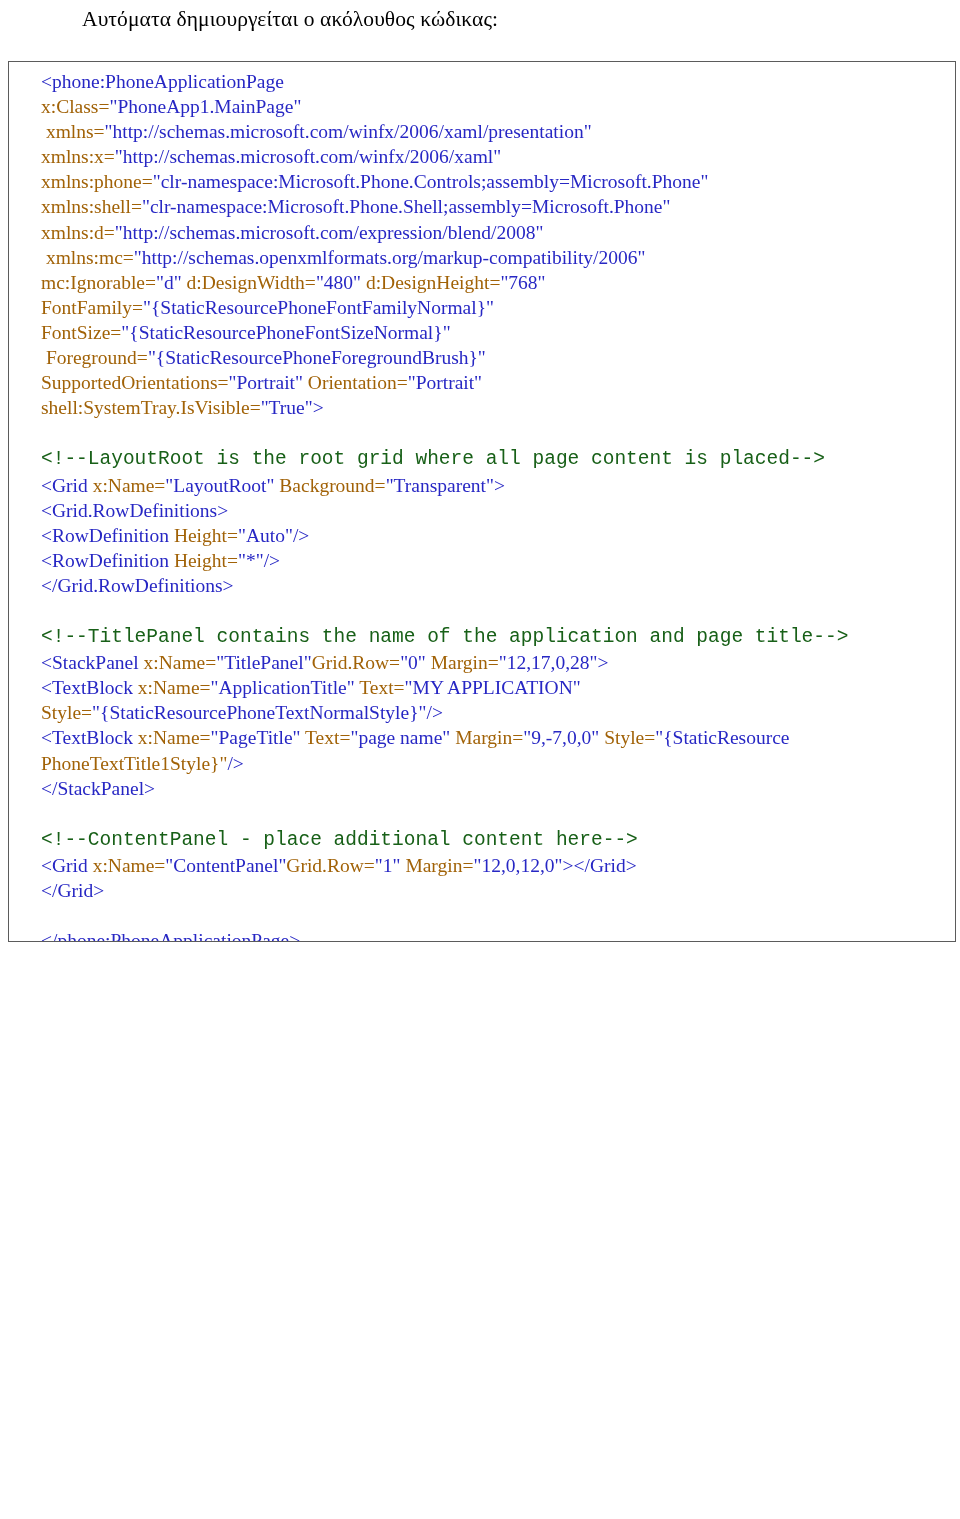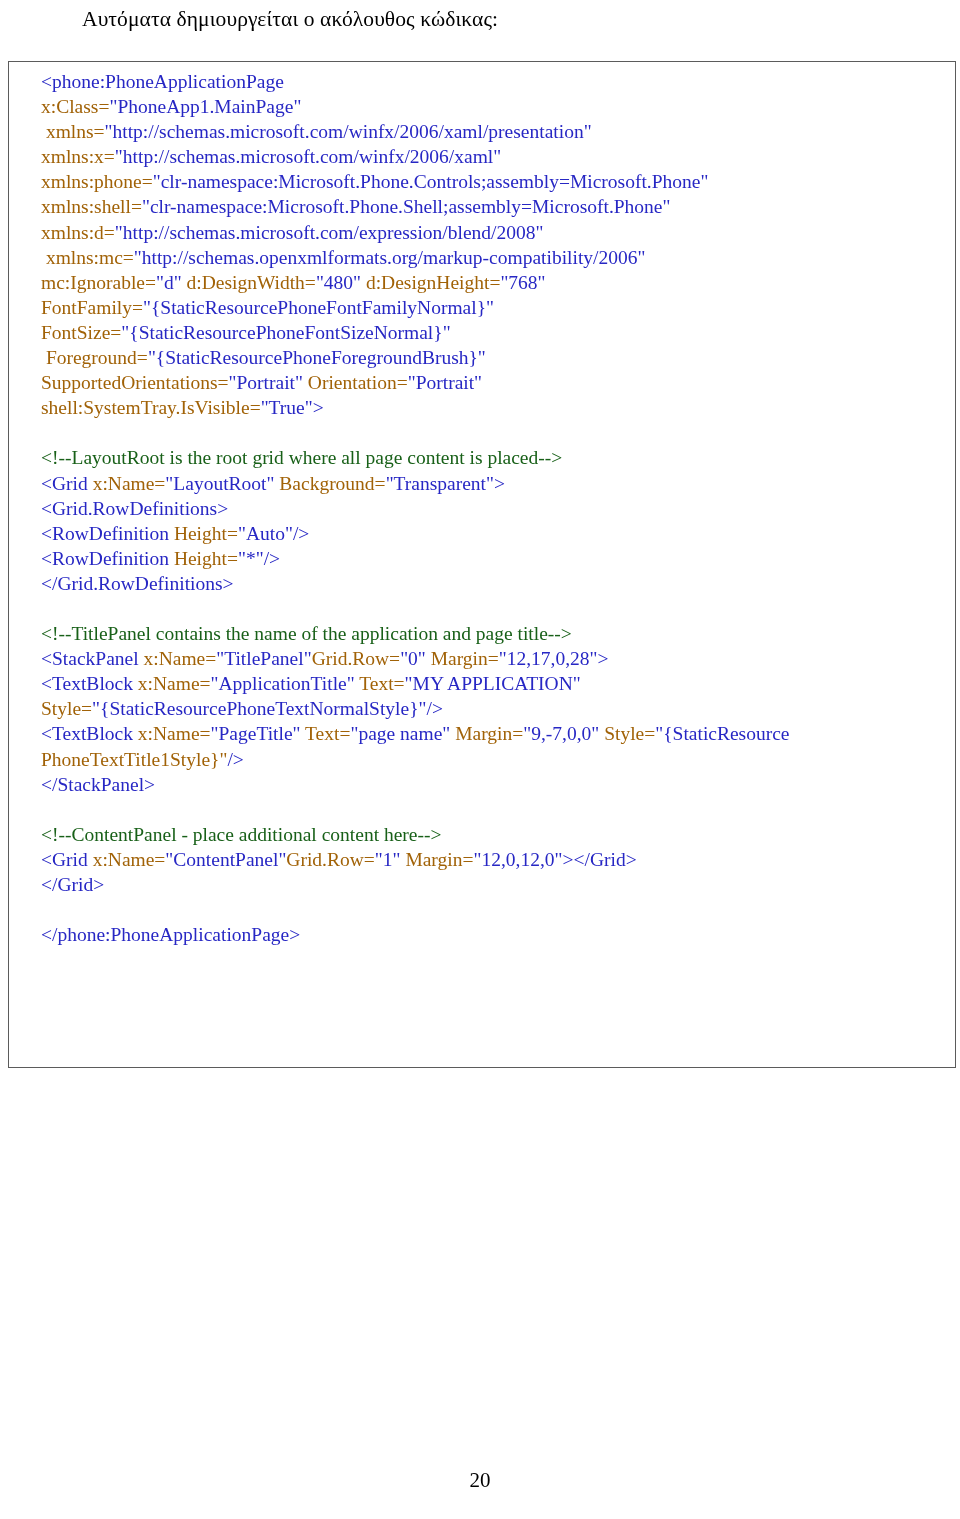--- a/index.html
+++ b/index.html
@@ -34,21 +34,21 @@
     letter-spacing: 0.1px;
     margin-left: 16px;
   }
 
   
   .code-box {
     position: absolute;
     left: 8px;
     top: 61px;
     width: 948px;
-    height: 1007px;
+    height: 881px;
     box-sizing: border-box;
     border: 1px solid #5b5b5b;
     background: #ffffff;
     overflow: hidden;
   }
 
   .code-area {
     position: absolute;
     left: 0;
     top: 0;
@@ -64,21 +64,21 @@
     display: block;
     min-height: 25.1px;
     white-space: pre-wrap;
   }
   .ln.blank { height: 25.1px; }
 
   
   .tag   { color: #2727c4; }
   .attr  { color: #a16207; }
   .val   { color: #2727c4; }
-  .cmt   { color: #186018; }
+  .cmt   { color: #186018; font-family: Liberation Mono, monospace; }
   .pnc   { color: #2727c4; }
 
   
 
   
   .page-number {
     position: absolute;
     left: 0;
     right: 0;
     top: 1468px;
@@ -92,15 +92,14 @@
 <body>
 
 <div id="page">
 
   <div class="page-heading">Αυτόματα δημιουργείται ο ακόλουθος κώδικας:</div>
 
   <div class="code-box">
     <div class="code-area"><div class="ln"><span class="tag">&lt;phone:PhoneApplicationPage</span></div><div class="ln"><span class="attr">x:Class=</span><span class="val">"PhoneApp1.MainPage"</span></div><div class="ln"> <span class="attr">xmlns=</span><span class="val">"http://schemas.microsoft.com/winfx/2006/xaml/presentation"</span></div><div class="ln"><span class="attr">xmlns:x=</span><span class="val">"http://schemas.microsoft.com/winfx/2006/xaml"</span></div><div class="ln"><span class="attr">xmlns:phone=</span><span class="val">"clr-namespace:Microsoft.Phone.Controls;assembly=Microsoft.Phone"</span></div><div class="ln"><span class="attr">xmlns:shell=</span><span class="val">"clr-namespace:Microsoft.Phone.Shell;assembly=Microsoft.Phone"</span></div><div class="ln"><span class="attr">xmlns:d=</span><span class="val">"http://schemas.microsoft.com/expression/blend/2008"</span></div><div class="ln"> <span class="attr">xmlns:mc=</span><span class="val">"http://schemas.openxmlformats.org/markup-compatibility/2006"</span></div><div class="ln"><span class="attr">mc:Ignorable=</span><span class="val">"d"</span><span class="pnc"> </span><span class="attr">d:DesignWidth=</span><span class="val">"480"</span><span class="pnc"> </span><span class="attr">d:DesignHeight=</span><span class="val">"768"</span></div><div class="ln"><span class="attr">FontFamily=</span><span class="val">"{StaticResourcePhoneFontFamilyNormal}"</span></div><div class="ln"><span class="attr">FontSize=</span><span class="val">"{StaticResourcePhoneFontSizeNormal}"</span></div><div class="ln"> <span class="attr">Foreground=</span><span class="val">"{StaticResourcePhoneForegroundBrush}"</span></div><div class="ln"><span class="attr">SupportedOrientations=</span><span class="val">"Portrait"</span><span class="pnc"> </span><span class="attr">Orientation=</span><span class="val">"Portrait"</span></div><div class="ln"><span class="attr">shell:SystemTray.IsVisible=</span><span class="val">"True"</span><span class="tag">&gt;</span></div><div class="ln blank"></div><div class="ln"><span class="cmt">&lt;!--LayoutRoot is the root grid where all page content is placed--&gt;</span></div><div class="ln"><span class="tag">&lt;Grid </span><span class="attr">x:Name=</span><span class="val">"LayoutRoot"</span><span class="pnc"> </span><span class="attr">Background=</span><span class="val">"Transparent"</span><span class="tag">&gt;</span></div><div class="ln"><span class="tag">&lt;Grid.RowDefinitions&gt;</span></div><div class="ln"><span class="tag">&lt;RowDefinition </span><span class="attr">Height=</span><span class="val">"Auto"</span><span class="tag">/&gt;</span></div><div class="ln"><span class="tag">&lt;RowDefinition </span><span class="attr">Height=</span><span class="val">"*"</span><span class="tag">/&gt;</span></div><div class="ln"><span class="tag">&lt;/Grid.RowDefinitions&gt;</span></div><div class="ln blank"></div><div class="ln"><span class="cmt">&lt;!--TitlePanel contains the name of the application and page title--&gt;</span></div><div class="ln"><span class="tag">&lt;StackPanel </span><span class="attr">x:Name=</span><span class="val">"TitlePanel"</span><span class="attr">Grid.Row=</span><span class="val">"0"</span><span class="pnc"> </span><span class="attr">Margin=</span><span class="val">"12,17,0,28"</span><span class="tag">&gt;</span></div><div class="ln"><span class="tag">&lt;TextBlock </span><span class="attr">x:Name=</span><span class="val">"ApplicationTitle"</span><span class="pnc"> </span><span class="attr">Text=</span><span class="val">"MY APPLICATION"</span></div><div class="ln"><span class="attr">Style=</span><span class="val">"{StaticResourcePhoneTextNormalStyle}"</span><span class="tag">/&gt;</span></div><div class="ln"><span class="tag">&lt;TextBlock </span><span class="attr">x:Name=</span><span class="val">"PageTitle"</span><span class="pnc"> </span><span class="attr">Text=</span><span class="val">"page name"</span><span class="pnc"> </span><span class="attr">Margin=</span><span class="val">"9,-7,0,0"</span><span class="pnc"> </span><span class="attr">Style=</span><span class="val">"{StaticResource</span></div><div class="ln"><span class="attr">PhoneTextTitle1Style}"</span><span class="tag">/&gt;</span></div><div class="ln"><span class="tag">&lt;/StackPanel&gt;</span></div><div class="ln blank"></div><div class="ln"><span class="cmt">&lt;!--ContentPanel - place additional content here--&gt;</span></div><div class="ln"><span class="tag">&lt;Grid </span><span class="attr">x:Name=</span><span class="val">"ContentPanel"</span><span class="attr">Grid.Row=</span><span class="val">"1"</span><span class="pnc"> </span><span class="attr">Margin=</span><span class="val">"12,0,12,0"</span><span class="tag">&gt;&lt;/Grid&gt;</span></div><div class="ln"><span class="tag">&lt;/Grid&gt;</span></div><div class="ln blank"></div><div class="ln"><span class="tag">&lt;/phone:PhoneApplicationPage&gt;</span></div></div>
   </div>
 
-  <div class="page-number">20</div>
 
 </div>
 
 </body></html>

